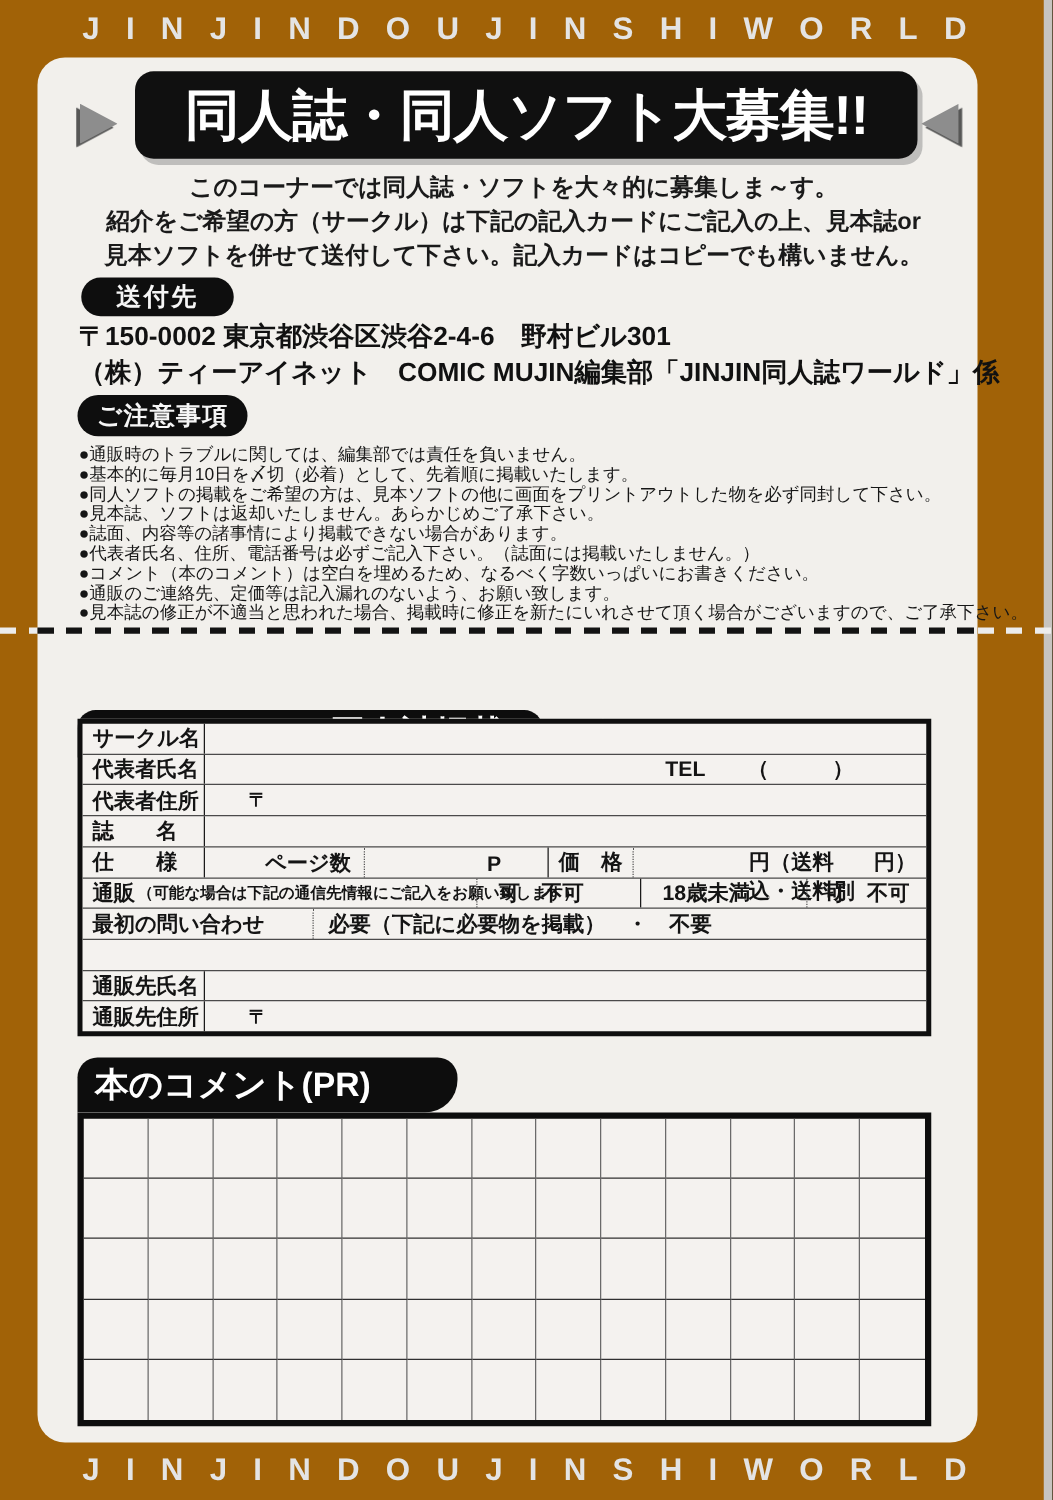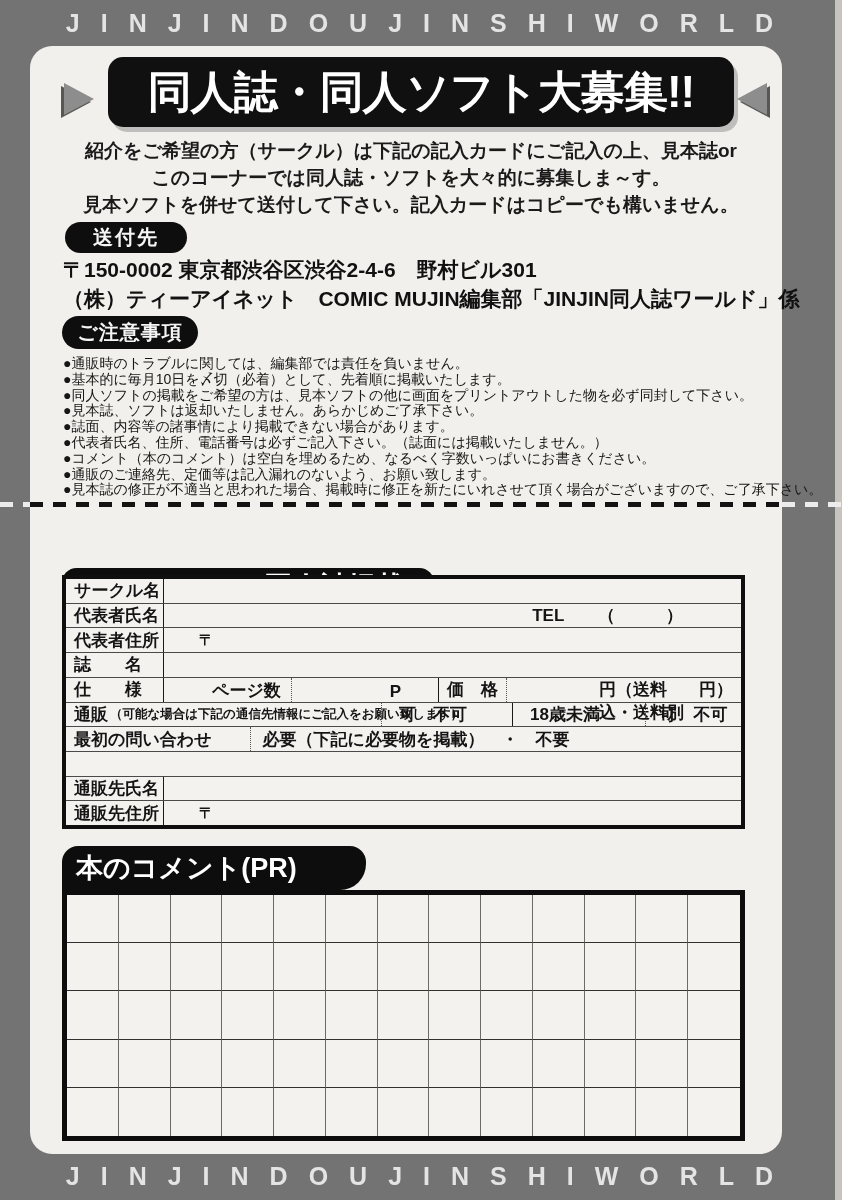--- a/index.html
+++ b/index.html
@@ -1,16 +1,16 @@
 <!DOCTYPE html>
 <html><head>
 <meta charset="utf-8">
 <style>
   html,body{margin:0;padding:0;background:#000;}
-  .stage{position:relative;width:842px;height:1200px;background:#737373;overflow:hidden;
+  .stage{position:relative;width:842px;height:1200px;background:#a16207;overflow:hidden;
          font-family:"Liberation Sans",sans-serif;-webkit-font-smoothing:antialiased;}
   .paper{position:absolute;left:30px;top:46px;width:752px;height:1108px;background:#f2f0ec;border-radius:22px;}
   .scan-strip{position:absolute;right:0;top:0;width:7px;height:1200px;background:#c7c4c0;}
 
   .banner{position:absolute;left:0;width:100%;height:47px;display:flex;align-items:center;justify-content:center;
           color:#e4e4e4;font-weight:bold;font-size:25px;letter-spacing:21px;padding-left:18px;box-sizing:border-box;}
   .banner.top{top:0;}
   .banner.bottom{top:1153px;}
 
   .title-box{position:absolute;left:108px;top:57px;width:626px;height:70px;background:#101010;border-radius:15px;
@@ -93,22 +93,22 @@
   </div>
   <div class="arrow-wrap right">
     <div class="arrow pt-left"></div>
   </div>
 
   <div class="title-box">
     <span>同人誌・同人ソフト大募集!!</span>
   </div>
 
   <div class="intro">
+    <div>このコーナーでは同人誌・ソフトを大々的に募集しま～す。</div>
     <div>紹介をご希望の方（サークル）は下記の記入カードにご記入の上、見本誌or</div>
-    <div>このコーナーでは同人誌・ソフトを大々的に募集しま～す。</div>
     <div>見本ソフトを併せて送付して下さい。記入カードはコピーでも構いません。</div>
   </div>
 
   <div class="pill soufu">
     <span>送付先</span>
   </div>
   <div class="address">
     <div>〒150-0002 東京都渋谷区渋谷2-4-6　野村ビル301</div>
     <div>（株）ティーアイネット　COMIC MUJIN編集部「JINJIN同人誌ワールド」係</div>
   </div>

